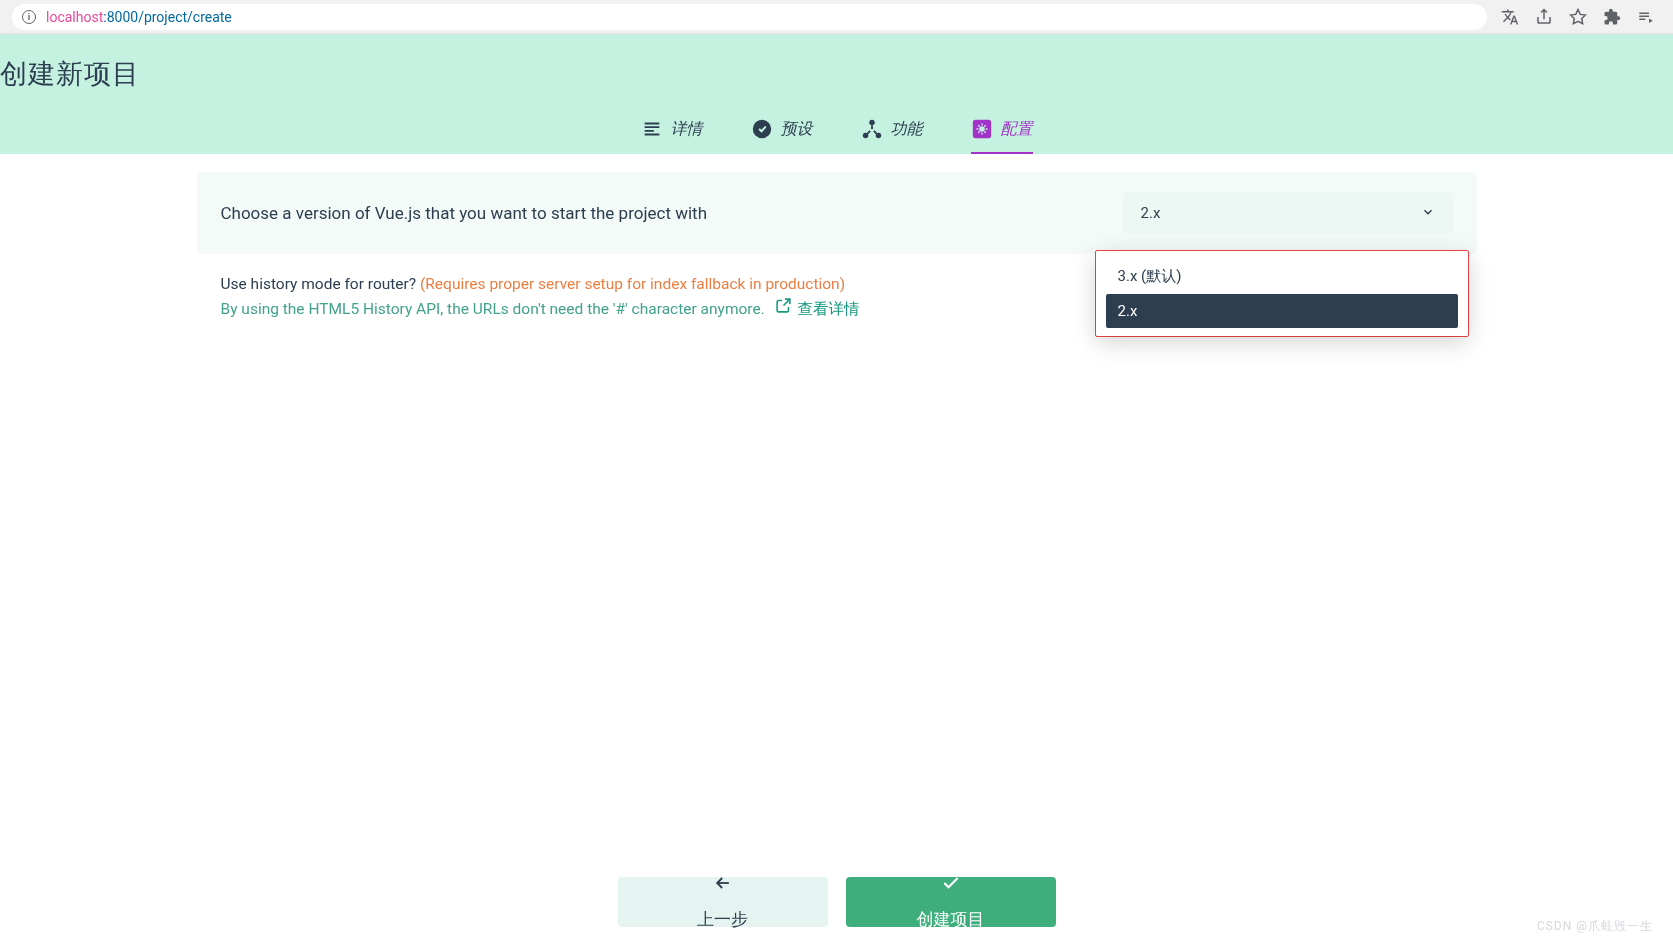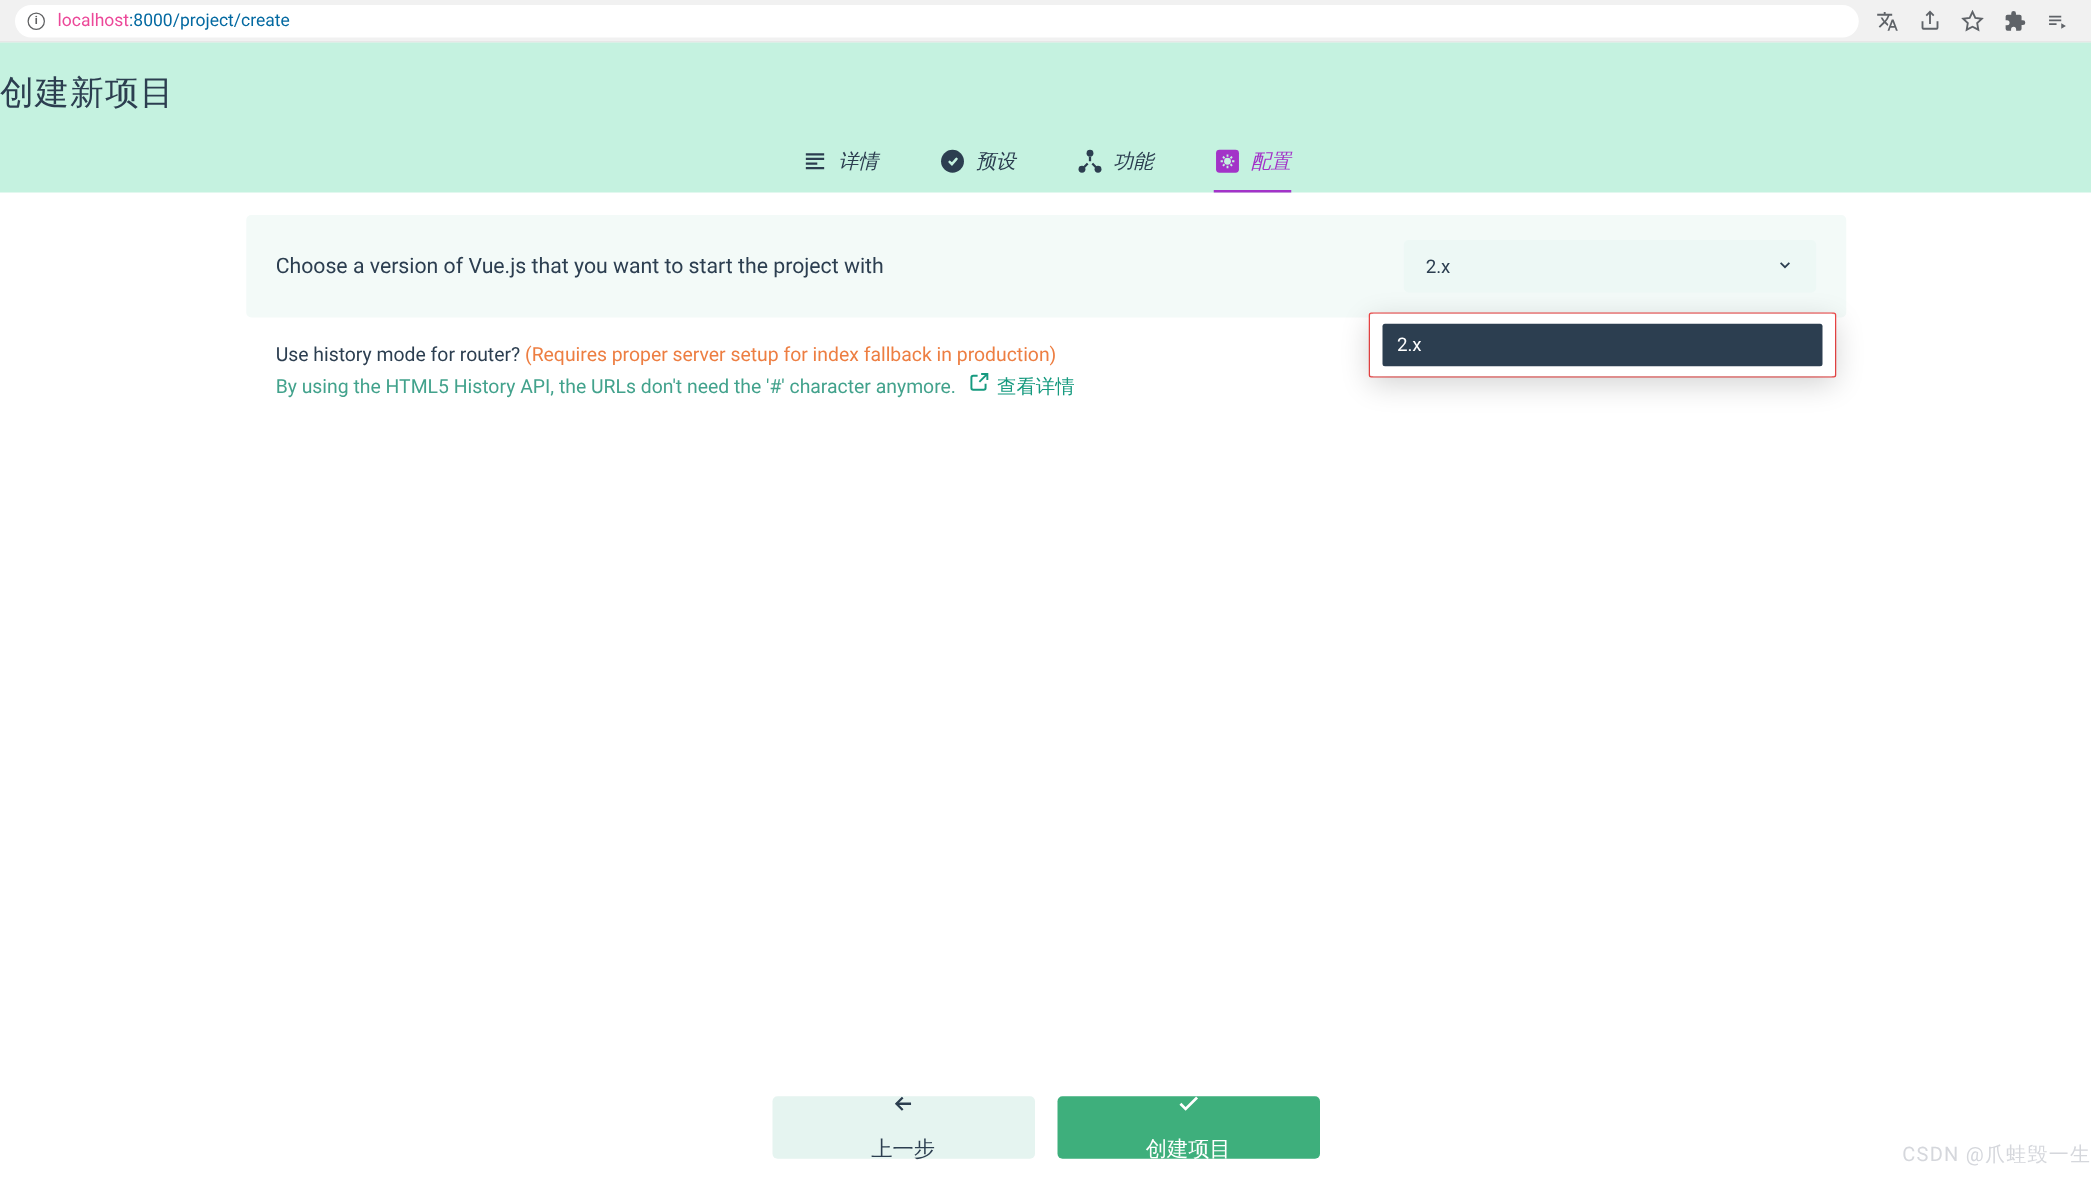--- a/index.html
+++ b/index.html
@@ -38,21 +38,21 @@
     .q-main { color: #2c3e50; }
     .q-warn { color: #ed7e42; }
     .q-desc { color: #42a28c; display: inline; }
     .ext-link { display: inline-flex; align-items: center; gap: 6px; color: #169a7f; margin-left: 6px; }
 
     .footer-actions { position: fixed; bottom: 18px; left: 0; right: 0; display: flex; justify-content: center; gap: 18px; }
     .btn { display: flex; align-items: center; justify-content: center; gap: 10px; height: 50px; min-width: 210px; border-radius: 4px; font-size: 17px; cursor: pointer; border: none; flex-direction: column; }
     .btn-prev { background: #e5f4f0; color: #2c3e50; }
     .btn-create { background: #3eaf7c; color: #fff; }
 
-    .watermark { position: fixed; right: 0; bottom: 10px; color: #d5d7dc; font-size: 16px; letter-spacing: 1px; pointer-events: none; }
+    .watermark { position: fixed; right: 20px; bottom: 10px; color: #d5d7dc; font-size: 12px; letter-spacing: 1px; pointer-events: none; }
   </style>
 </head>
 <body>
 
 <div class="browser-bar">
   <div class="url-area">
     <span class="info-icon">i</span>
     <span class="url-text">
       <span class="host">localhost</span><span class="port">:8000</span><span class="path">/project/create</span>
     </span>
@@ -137,20 +137,21 @@
       <div class="select-closed">
         <span class="select-value">2.x</span>
         <span class="chevron">
           <svg viewBox="0 0 24 24" width="14" height="14" fill="none" stroke="#2c3e50" stroke-width="2.4">
               <polyline points="6 9 12 15 18 9"></polyline>
             </svg>
         </span>
       </div>
       <div class="dropdown-outline" style="position:absolute; top:58px; left:-28px; right:-16px; padding:0;">
         <div class="dropdown" style="position:static; border:none; box-shadow:0 6px 24px rgba(0,0,0,0.18); margin:0;">
+          <div class="drop-option">3.x (默认)</div>
           <div class="drop-option selected">2.x</div>
         </div>
       </div>
     </div>
   </div>
 
   <div class="history-block">
     <div>
       <span class="q-main">Use history mode for router? </span>
       <span class="q-warn">(Requires proper server setup for index fallback in production)</span>

